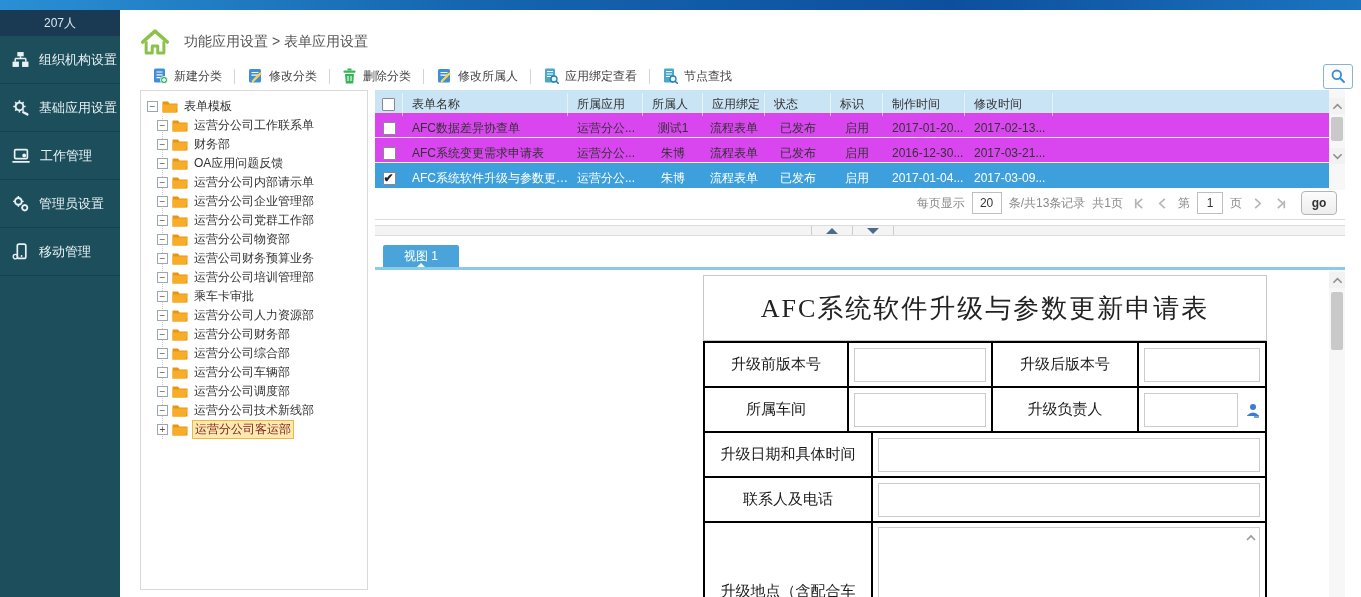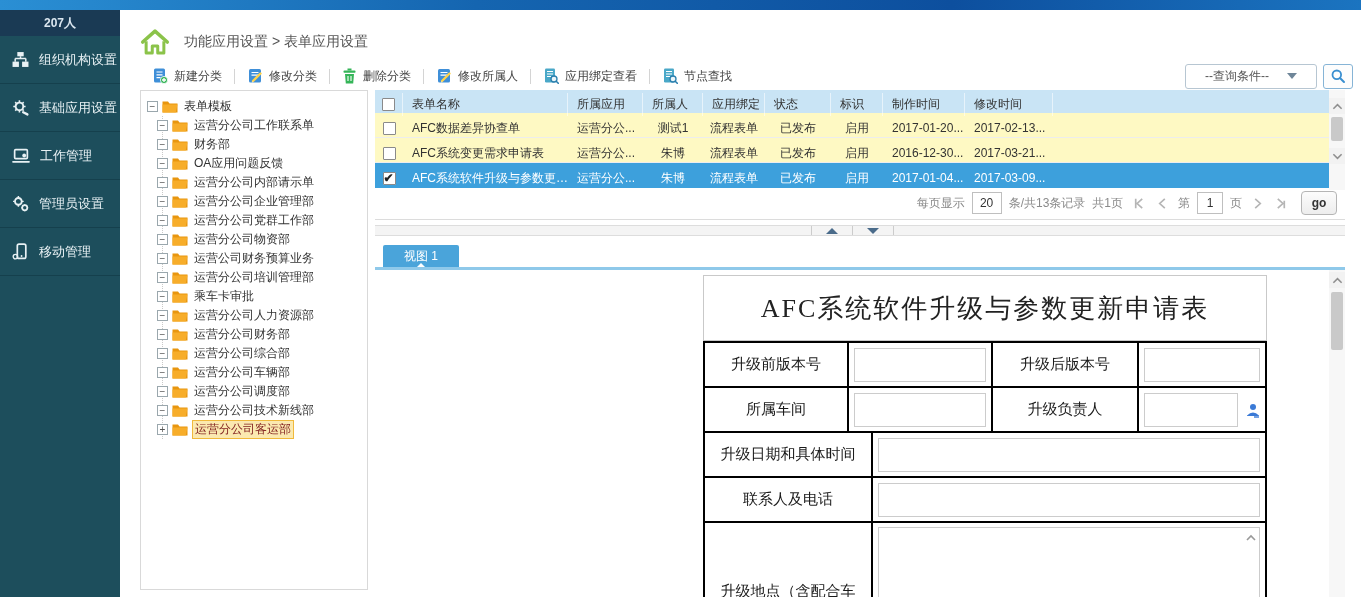--- a/index.html
+++ b/index.html
@@ -9,21 +9,21 @@
     font-family:"Liberation Sans", sans-serif; font-size:12px; color:#333; background:#fff;
   }
   
   #topbar { position:absolute; left:0; top:0; width:1361px; height:10px;
     background:linear-gradient(90deg,#2a8fd4 0%,#1565b0 35%,#0d4f9e 70%,#1b74c0 100%); }
   
   #left-fragment { position:absolute; left:0; top:14px; width:7px; height:52px;
     background:#15202b; border-left:3px solid #2e9fe0; }
   
   #sidebar { position:absolute; left:0; top:10px; width:120px; height:587px; background:#1d4e5c; }
-  #sidebar .user-band { height:26px; background:#1a3a54; color:#dbe7f0; font-weight:bold;
+  #sidebar .user-band { height:26px; background:#1a3a54; color:#dbe7f0; font-weight:normal;
     text-align:center; line-height:26px; font-size:12px; }
   .side-item { height:48px; display:flex; align-items:center; padding-left:12px; gap:10px;
     border-bottom:1px solid #15404d; color:#e8f1f4; font-size:13px; cursor:pointer; }
   .side-item svg { flex:0 0 auto; }
   
   #main { position:absolute; left:120px; top:10px; width:1241px; height:587px; background:#fff; }
   
   #breadcrumb { position:absolute; left:20px; top:14px; height:36px; display:flex; align-items:center; gap:14px; }
   #breadcrumb .crumb-text { font-size:14px; color:#555; }
   
@@ -48,21 +48,21 @@
   .tree-lbl { color:#333; cursor:pointer; padding:0 2px; }
   #tree-children { margin-left:15px; border-left:1px dotted #c9c9c9; }
   #tree-children .tree-row { margin-left:-6px; }
   .tree-row.selected .tree-lbl { background:#fbe9b0; border:1px solid #f0b93c; color:#7f1d1d; }
   svg.folder { width:16px; height:13px; flex:0 0 auto; }
   svg.folder .fb { fill:#e8960f; } svg.folder .ff { fill:#f7ad2a; }
   
   #right-panel { position:absolute; left:255px; top:80px; width:970px; height:507px; background:#fff; }
   
   #grid { position:absolute; left:0; top:0; width:970px; }
-  .grow { display:flex; align-items:center; height:25px; background:#fef9c3; }
+  .grow { display:flex; align-items:center; height:25px; background:#d946ef; }
   #grid-header { height:23px; background:#c9e4f5; color:#333; }
   #grid-header .gc { border-right:1px solid rgba(255,255,255,.55); height:100%; display:flex; align-items:center; }
   .gc { overflow:hidden; white-space:nowrap; text-overflow:ellipsis; padding-left:9px; flex:0 0 auto;margin-top:6px; }
   .gc.c-cb { width:28px; display:flex; justify-content:center; padding-left:0; }
   .gc.c-name { width:165px; } .gc.c-app { width:75px; }
   .gc.c-owner { width:60px; text-align:center; padding-left:0; justify-content:center; display:flex; }
   .gc.c-bind  { width:62px; text-align:center; padding-left:0; justify-content:center; display:flex; }
   .gc.c-status{ width:66px; text-align:center; padding-left:0; justify-content:center; display:flex; }
   .gc.c-flag  { width:52px; text-align:center; padding-left:0; justify-content:center; display:flex; }
   .gc.c-cre { width:82px; } .gc.c-mod { width:88px; } .gc.c-fill { flex:1; }
@@ -251,24 +251,20 @@
       <div class="tbtn">
         <svg width="16" height="16" viewBox="0 0 16 16">
           <rect x="2" y="0.5" width="10" height="14" rx="1.2" fill="#4aa8c8"></rect>
           <path d="M4 3.5 h6 M4 6 h6 M4 8.5 h4" stroke="#fff" stroke-width="1.1"></path>
           <circle cx="11" cy="11" r="3" fill="#eaf6fa" stroke="#2a7fae" stroke-width="1.3"></circle>
           <path d="M13.2 13.2 L15.3 15.3" stroke="#2a7fae" stroke-width="1.6" stroke-linecap="round"></path>
         </svg>
         <span>节点查找</span>
       </div>
       <div class="spacer"></div>
-      <div id="query-select">
-        <span>--查询条件--</span>
-        <span class="arr"></span>
-      </div>
       <div id="search-btn">
         <svg width="16" height="16" viewBox="0 0 16 16">
           <circle cx="6.8" cy="6.8" r="4.3" fill="none" stroke="#3a8fd0" stroke-width="1.8"></circle>
           <path d="M10.2 10.2 L14 14" stroke="#3a8fd0" stroke-width="2" stroke-linecap="round"></path>
         </svg>
       </div>
     </div>
 
     <div id="tree-panel">
       <div class="tree-row">

